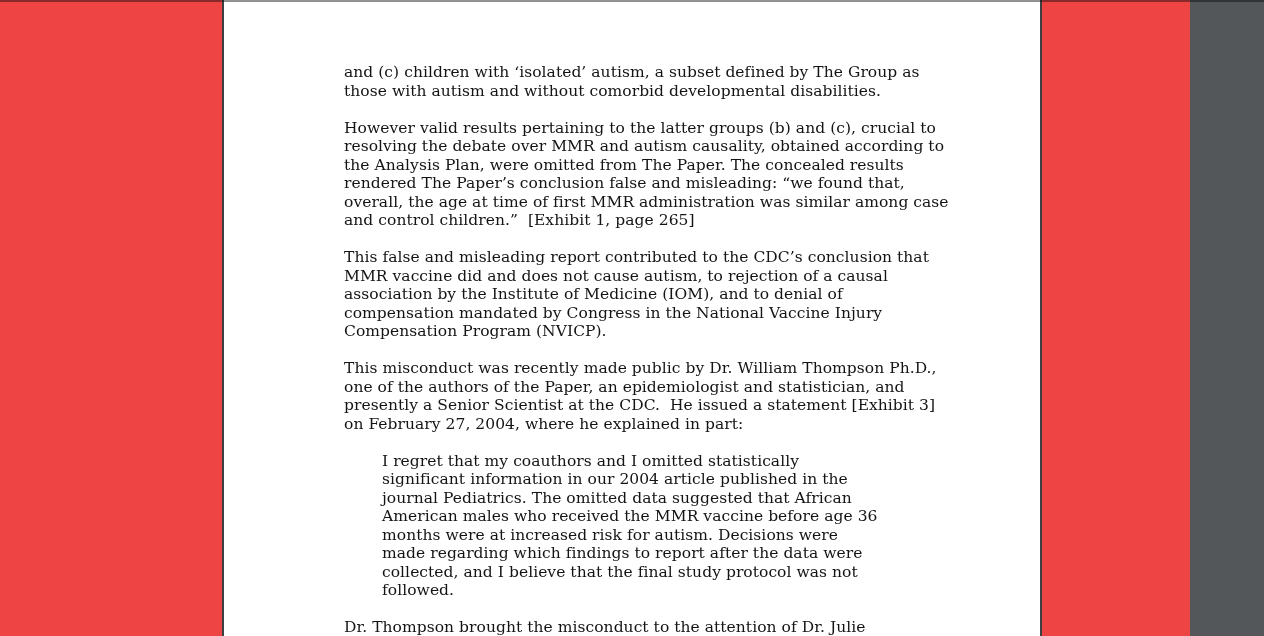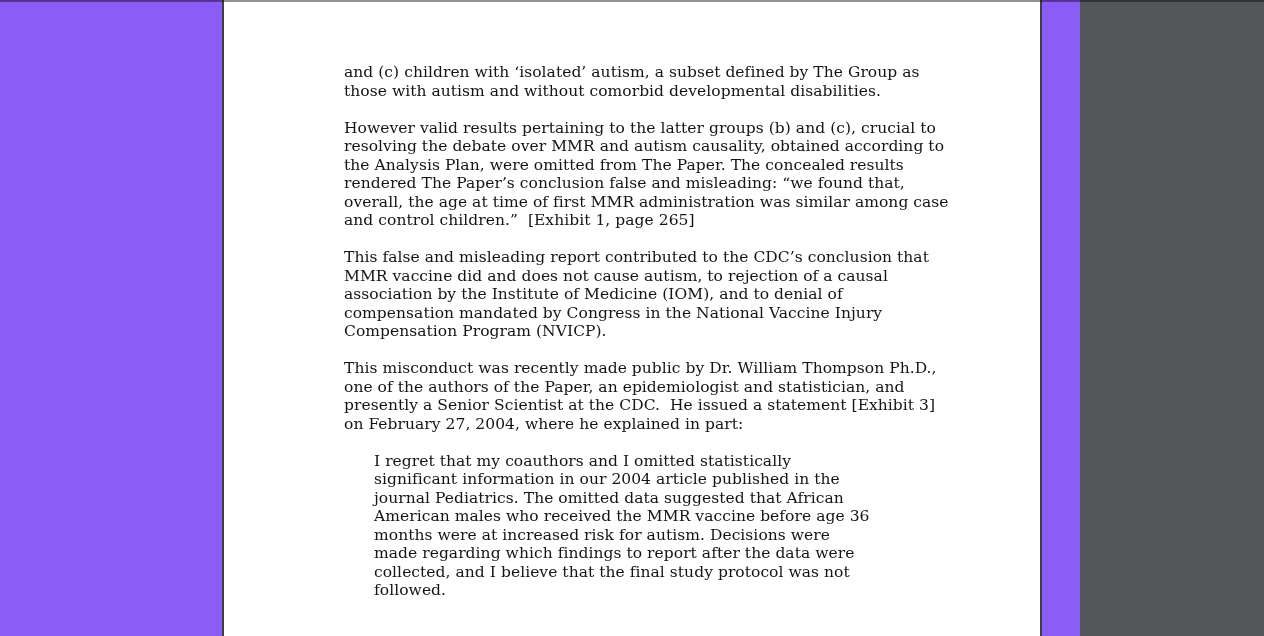--- a/index.html
+++ b/index.html
@@ -6,23 +6,23 @@
     margin: 0;
     padding: 0;
     width: 1264px;
     height: 636px;
     overflow: hidden;
     background: #54575a;
     font-family: "DejaVu Serif", serif;
   }
   .viewer {
     position: relative;
-    width: 1080px;
+    width: 1190px;
     height: 636px;
-    background: #8b5cf6;
+    background: #ef4444;
   }
   .top-shade {
     position: absolute;
     top: 0;
     left: 0;
     width: 1264px;
     height: 2px;
     background: rgba(10, 12, 14, 0.45);
     z-index: 5;
   }
@@ -45,21 +45,21 @@
   }
   .para {
     white-space: pre;
     font-size: 15.5px;
     line-height: 18.5px;
     color: #141414;
     margin: 0 0 18.5px 0;
     letter-spacing: 0.05px;
   }
   .para.quote {
-    margin-left: 30px;
+    margin-left: 38px;
   }
 </style>
 </head>
 <body>
 
 <div class="viewer">
   <div class="top-shade"></div>
 
   <div class="paper">
     <div class="content">
@@ -81,15 +81,16 @@
 presently a Senior Scientist at the CDC.  He issued a statement [Exhibit 3]
 on February 27, 2004, where he explained in part:</div>
       <div class="para quote">I regret that my coauthors and I omitted statistically
 significant information in our 2004 article published in the
 journal Pediatrics. The omitted data suggested that African
 American males who received the MMR vaccine before age 36
 months were at increased risk for autism. Decisions were
 made regarding which findings to report after the data were
 collected, and I believe that the final study protocol was not
 followed.</div>
+      <div class="para">Dr. Thompson brought the misconduct to the attention of Dr. Julie</div>
     </div>
   </div>
 </div>
 
 </body></html>

